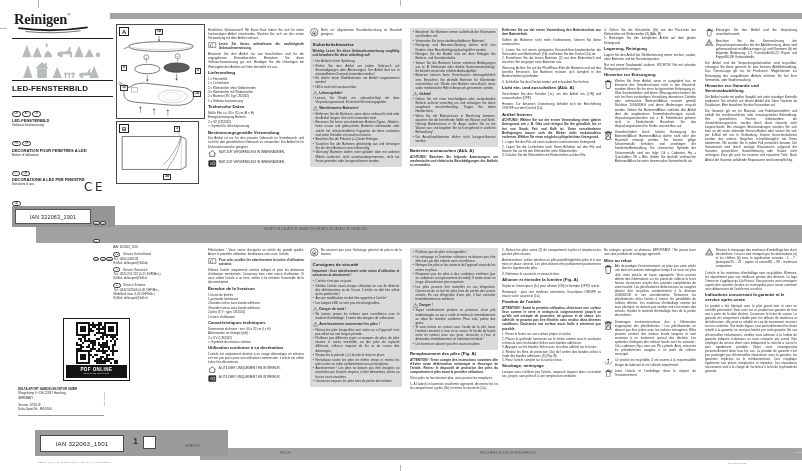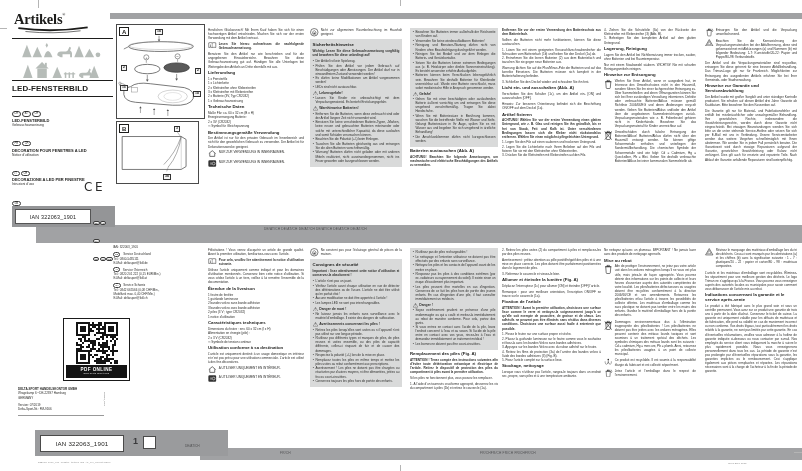--- a/index.html
+++ b/index.html
@@ -111,21 +111,21 @@
   </div>
 
   <div class="mark" style="left:38px;top:0;width:.6px;height:8px"></div>
   <div class="mark" style="left:400px;top:0;width:.6px;height:6px"></div>
   <div class="mark" style="left:400px;top:465px;width:.6px;height:6px"></div>
   <div class="mark" style="left:0;top:28px;width:7px;height:.6px"></div>
   <div class="mark" style="left:794px;top:452px;width:8px;height:.6px"></div>
 
   <div id="cover">
     <div id="logo">
-      <div id="logotext"><span>Artikels</span><sup>®</sup></div>
+      <div id="logotext"><span>Reinigen</span><sup>®</sup></div>
       <svg id="swoosh" viewBox="0 0 80 9">
         <path d="M1 2.5 Q40 7.5 79 1.5" stroke="#1d1d1b" stroke-width="2" fill="none"></path>
         <path d="M9 6.2 Q40 9.4 71 5.4" stroke="#1d1d1b" stroke-width=".7" fill="none"></path>
       </svg>
     </div>
     <div class="rule" id="r1"></div>
     <svg id="illu" viewBox="0 0 84 38">
       <g fill="#b6bcb8">
         <polygon points="1,16 6,3 11,16"></polygon>
           <polygon points="12,16 17,5 22,16"></polygon>

